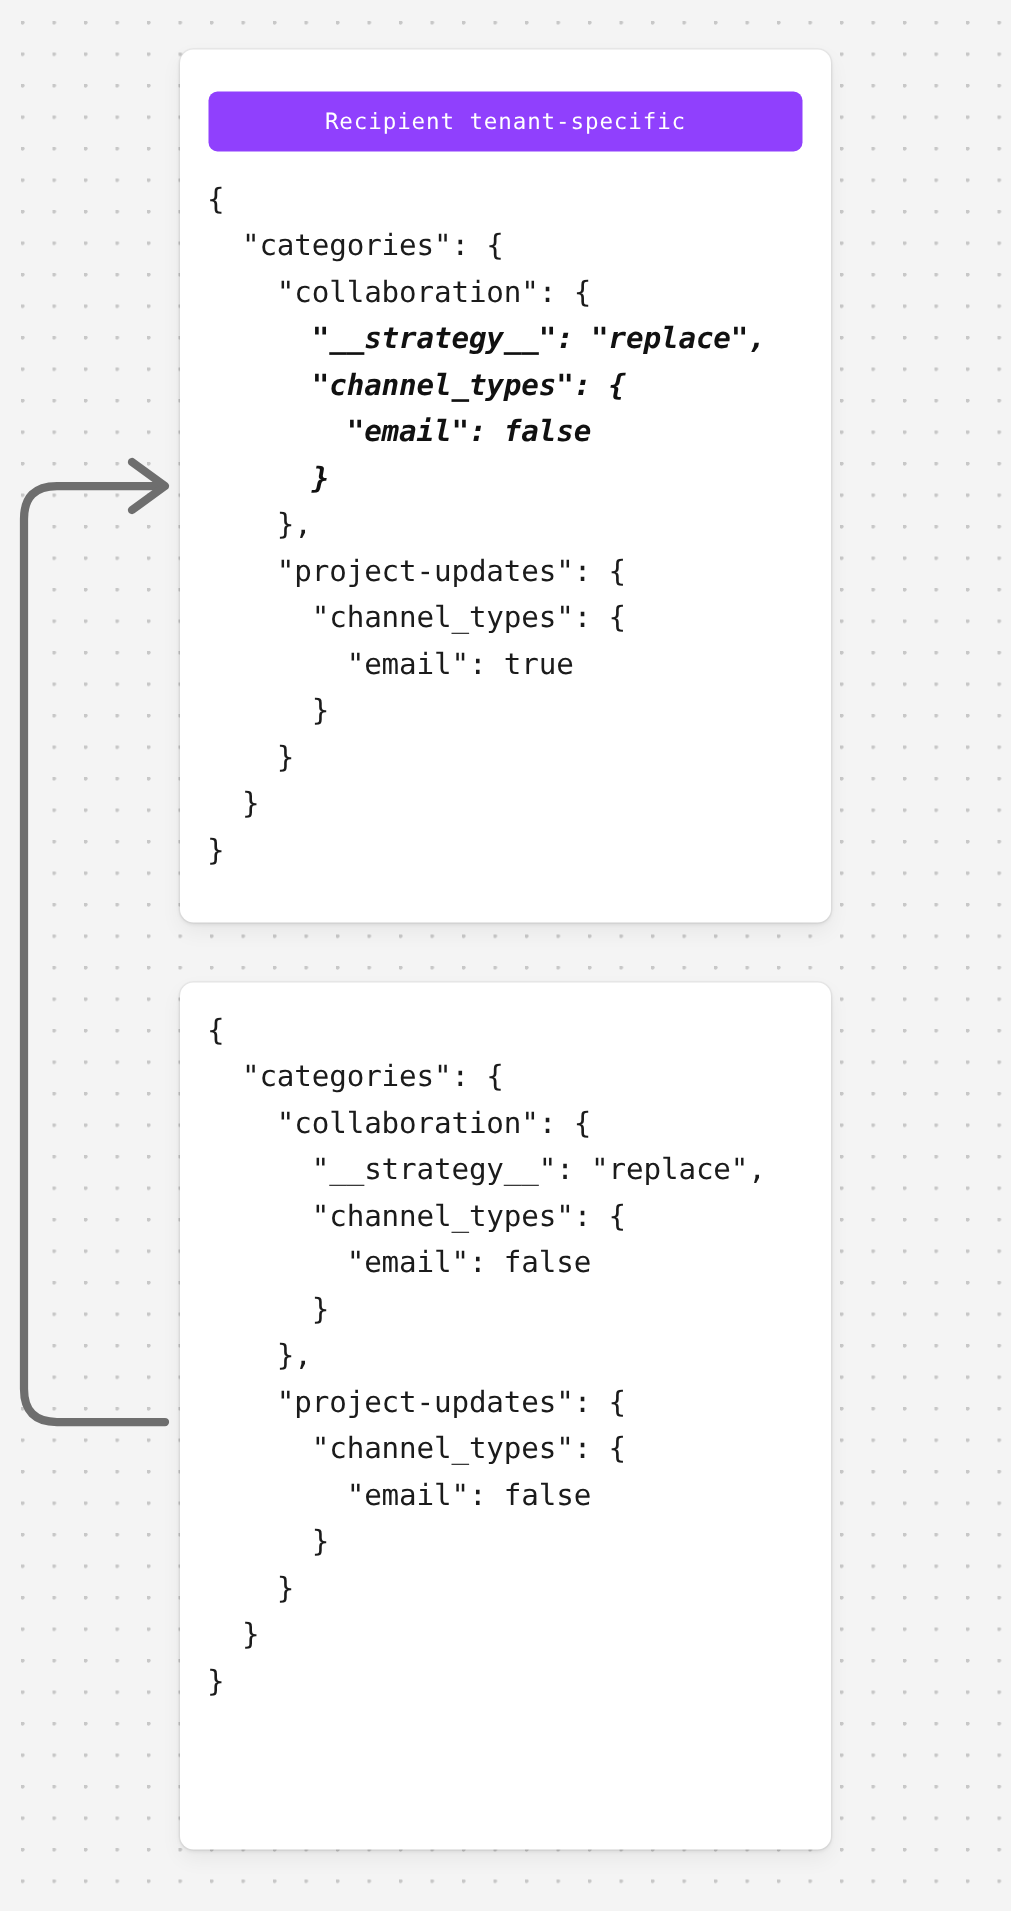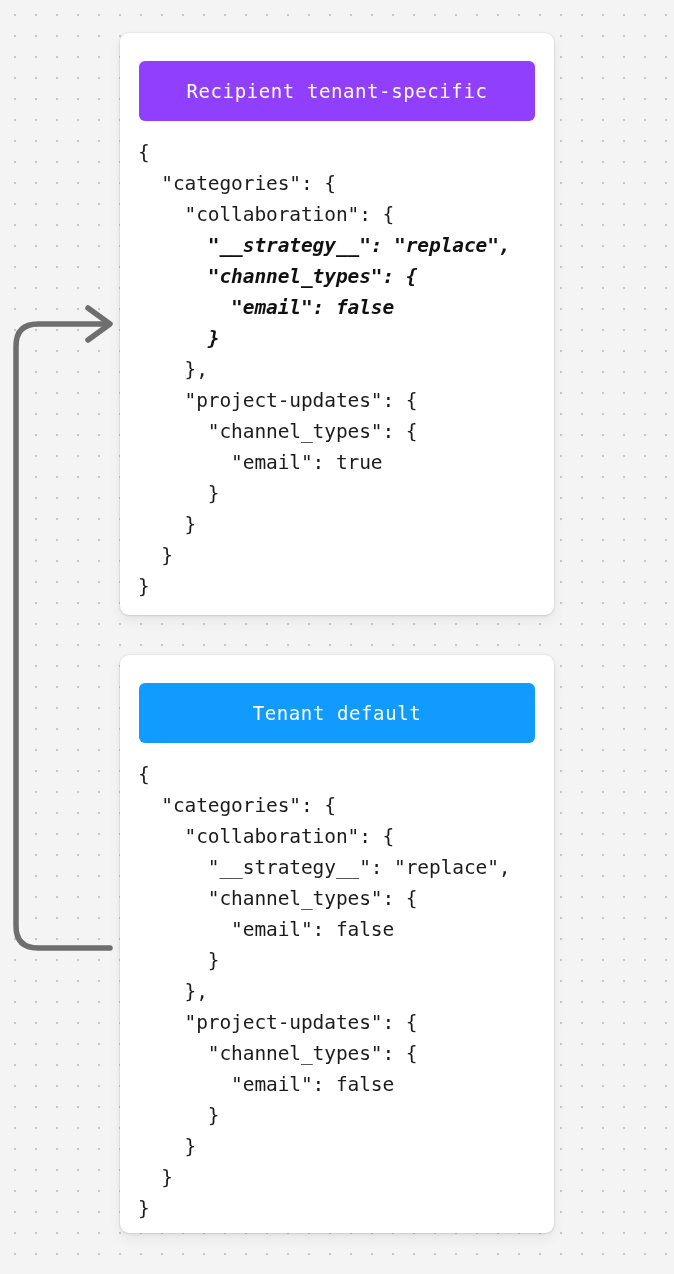--- a/index.html
+++ b/index.html
@@ -48,28 +48,28 @@
     box-shadow: 0 0 0 1px rgba(0,0,0,0.035),
                 0 1px 3px rgba(0,0,0,0.10),
                 0 6px 14px rgba(0,0,0,0.055);
     padding: 0;
   }
   #card-recipient { top: 33px;  height: 582px; }
   #card-tenant    { top: 655px; height: 578px; }
 
   .card-badge {
     margin: 28px 19px 0 19px;
-    height: 60px;
+    height: 40px;
     border-radius: 6px;
     display: flex;
     align-items: center;
     justify-content: center;
     color: #ffffff;
     font-family: "DejaVu Sans Mono", monospace;
-    font-size: 19px;
+    font-size: 15px;
     letter-spacing: 0.6px;
     line-height: 1;
     user-select: none;
   }
   .badge-purple { background: #9040fd; }
   .badge-blue   { background: #119bff; }
 
   .code-block {
     margin: 16px 0 0 0;
     padding: 0 14px 0 18px;
@@ -96,17 +96,16 @@
     <path d="M 110 668 L 38 668 Q 16 668 16 646 L 16 66 Q 16 44 38 44 L 104 44" fill="none" stroke="#6e6e6e" stroke-width="5.5" stroke-linecap="round" stroke-linejoin="round"></path>
     <path d="M 88 28 L 110 44 L 88 60" fill="none" stroke="#6e6e6e" stroke-width="5.5" stroke-linecap="round" stroke-linejoin="round"></path>
   </svg>
 
   <div class="card" id="card-recipient">
     <div class="card-badge badge-purple" style="background: rgb(144, 64, 253);">Recipient tenant-specific</div>
     <div class="code-block"><span class="code-line">{</span><span class="code-line">  "categories": {</span><span class="code-line">    "collaboration": {</span><span class="code-line hl">      "__strategy__": "replace",</span><span class="code-line hl">      "channel_types": {</span><span class="code-line hl">        "email": false</span><span class="code-line hl">      }</span><span class="code-line">    },</span><span class="code-line">    "project-updates": {</span><span class="code-line">      "channel_types": {</span><span class="code-line">        "email": true</span><span class="code-line">      }</span><span class="code-line">    }</span><span class="code-line">  }</span><span class="code-line">}</span></div>
   </div>
 
   <div class="card" id="card-tenant">
-    <div class="card-badge badge-blue" style="background: rgb(17, 155, 255);">Tenant default</div>
     <div class="code-block"><span class="code-line">{</span><span class="code-line">  "categories": {</span><span class="code-line">    "collaboration": {</span><span class="code-line">      "__strategy__": "replace",</span><span class="code-line">      "channel_types": {</span><span class="code-line">        "email": false</span><span class="code-line">      }</span><span class="code-line">    },</span><span class="code-line">    "project-updates": {</span><span class="code-line">      "channel_types": {</span><span class="code-line">        "email": false</span><span class="code-line">      }</span><span class="code-line">    }</span><span class="code-line">  }</span><span class="code-line">}</span></div>
   </div>
 
 </div>
 
 </body></html>

